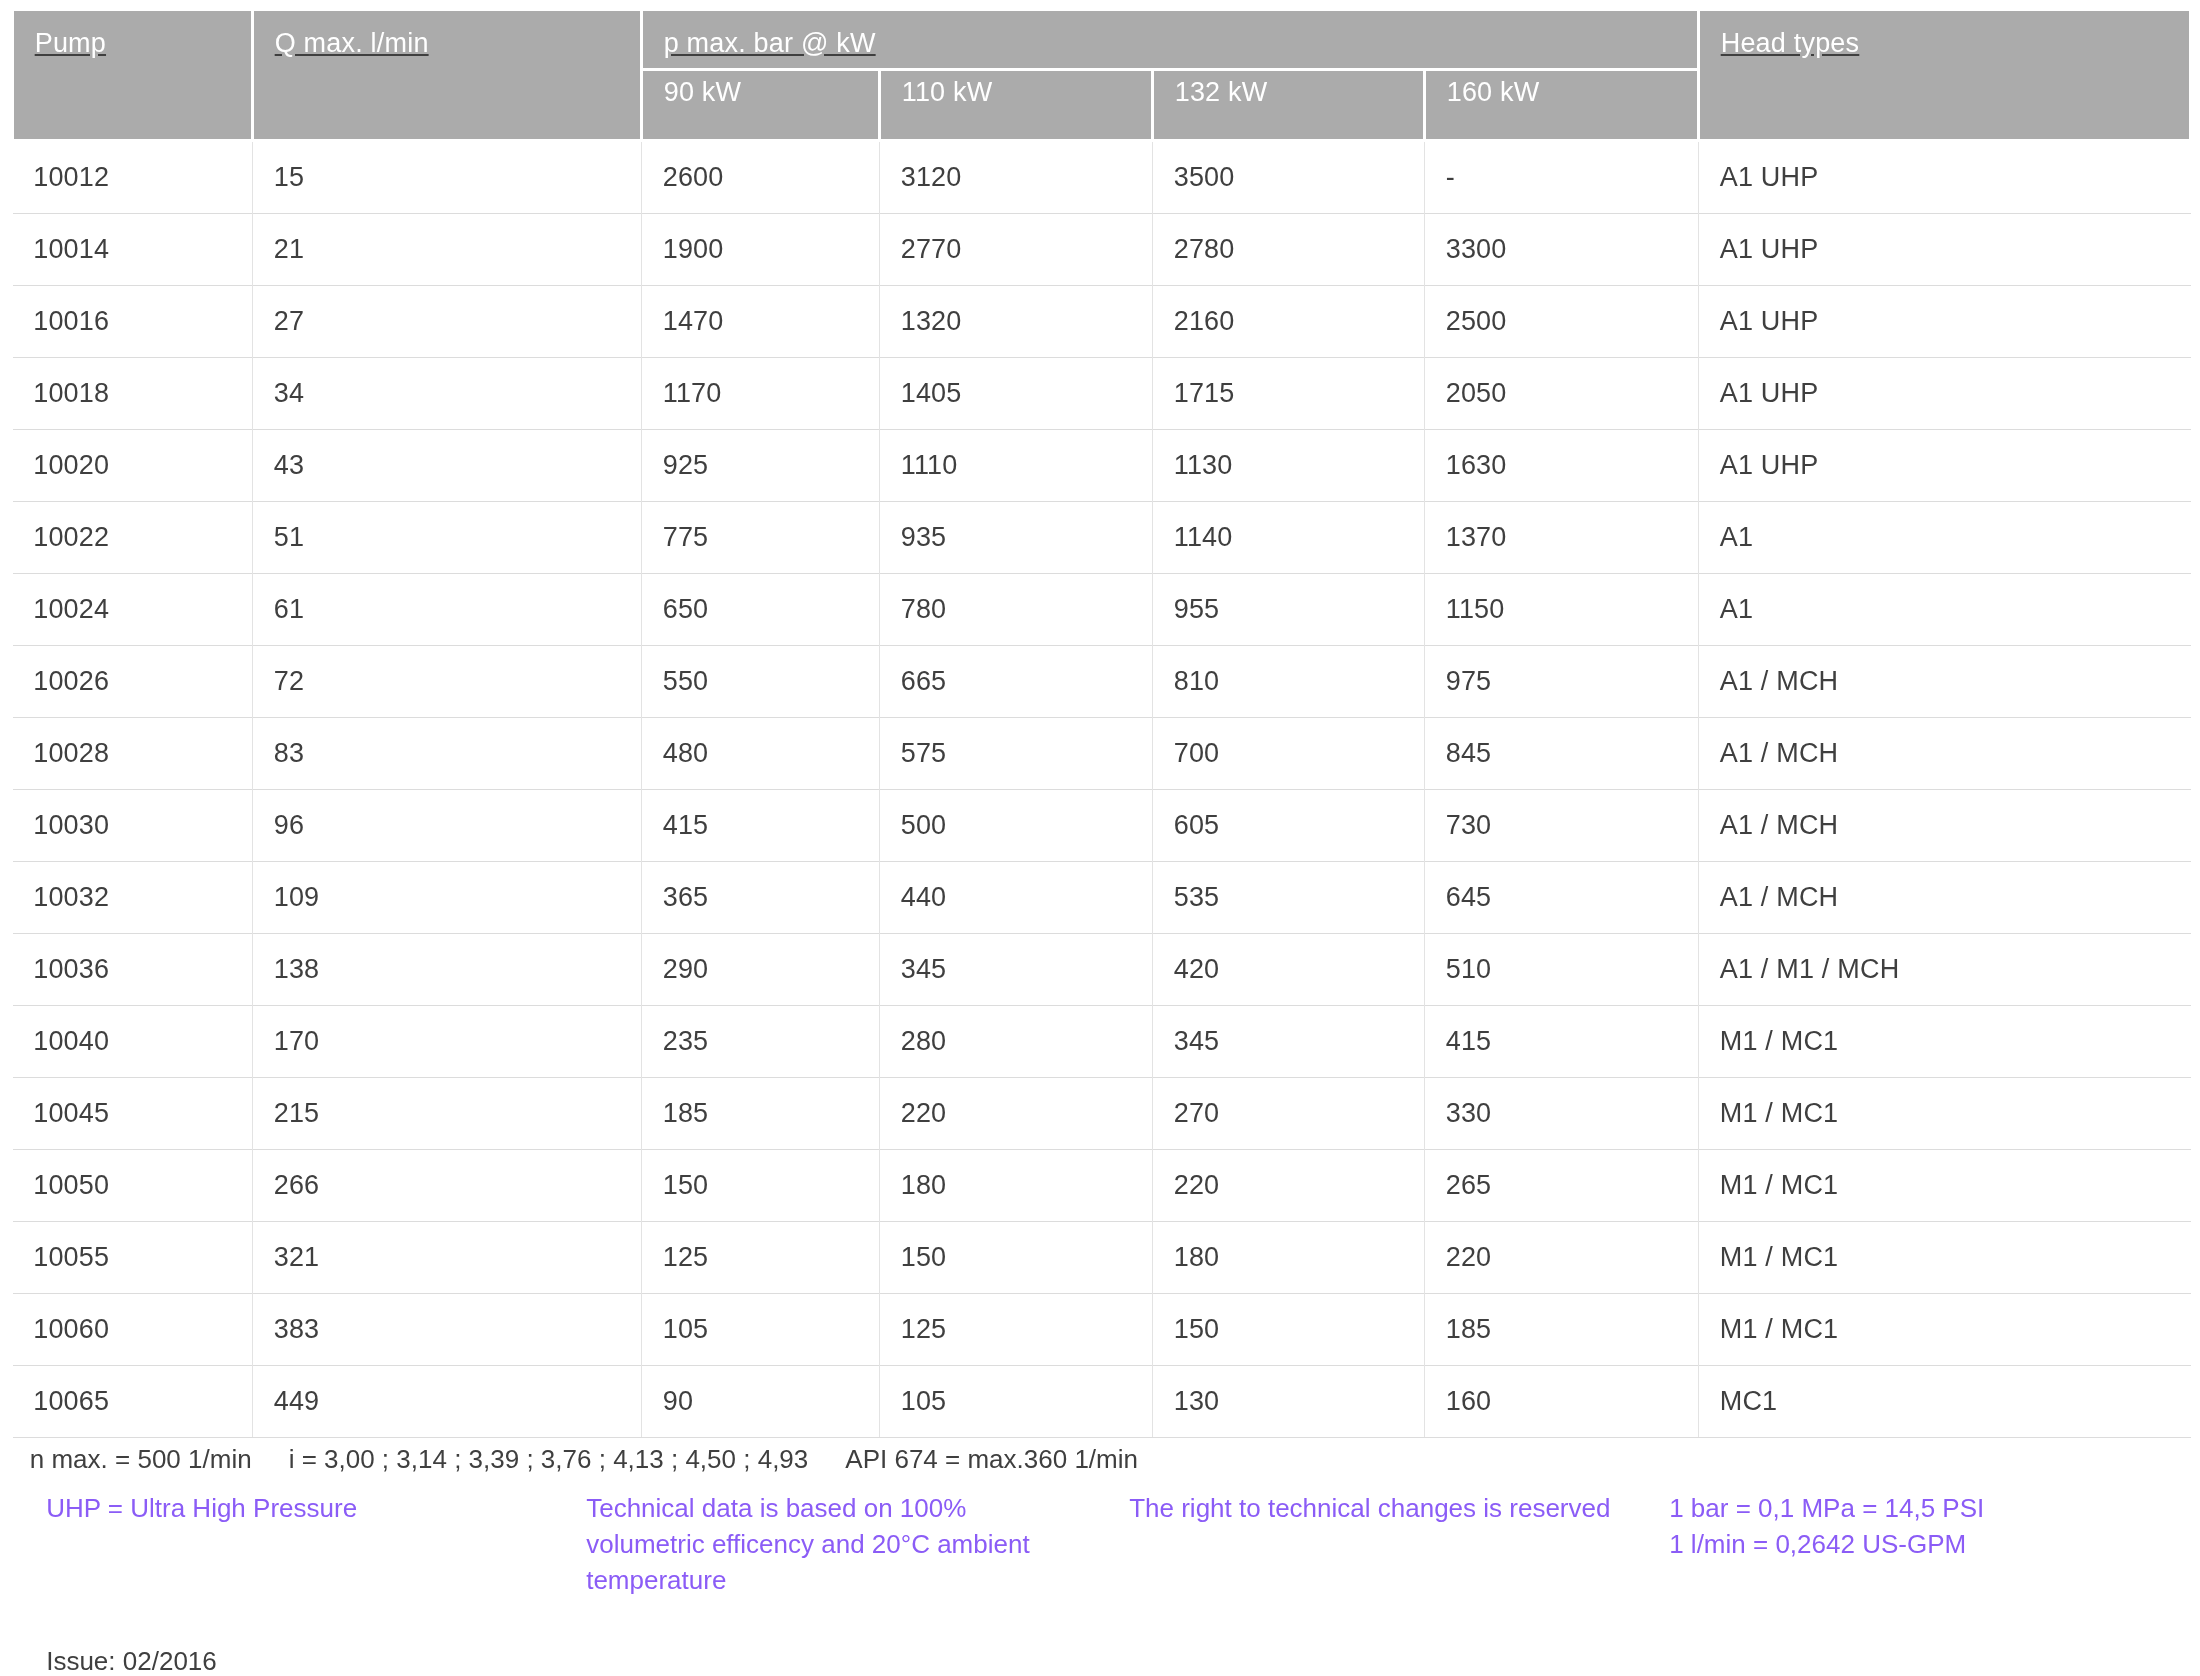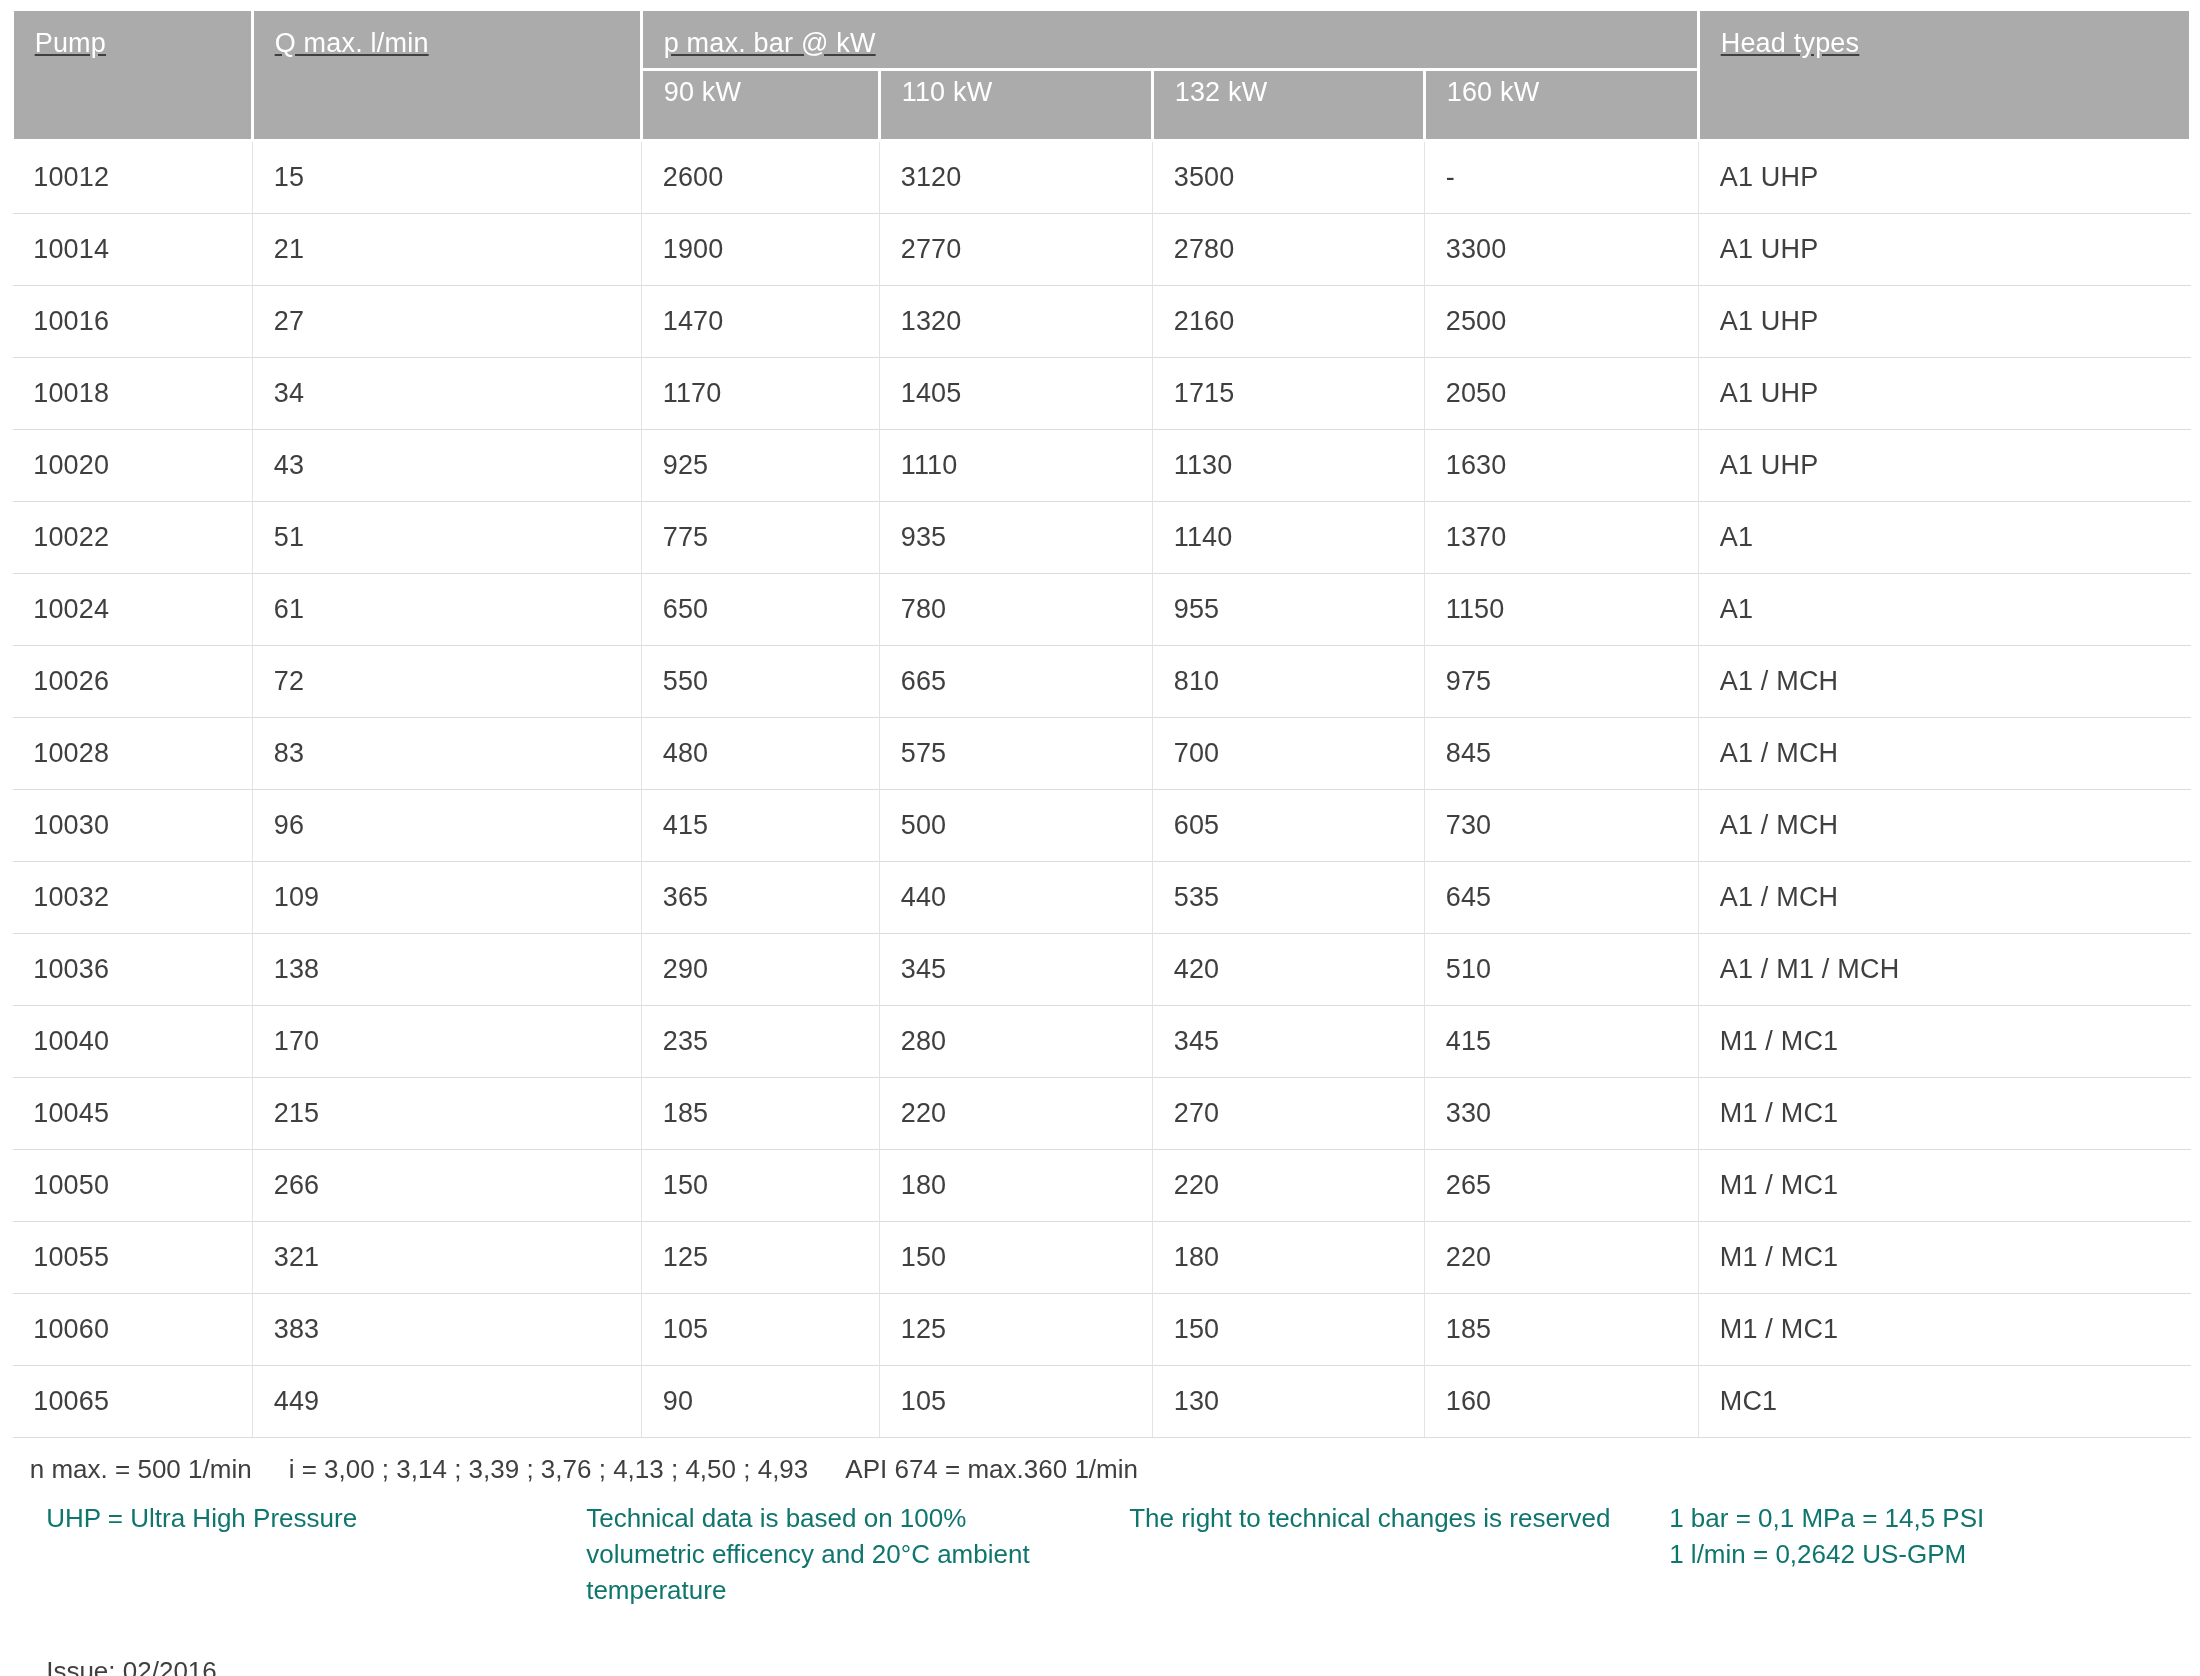--- a/index.html
+++ b/index.html
@@ -44,35 +44,35 @@
     height: 69px;
     vertical-align: middle;
     border-top: 1.9px solid #dcdcdc;
     border-right: 1.9px solid #e3e3e3;
     letter-spacing: 0.2px;
     white-space: nowrap;
   }
   tbody td:last-child { border-right: none; }
   tbody tr:last-child td { border-bottom: 1.9px solid #dcdcdc; }
   .footnote {
-    margin-top: 16px;
+    margin-top: 6px;
     padding-left: 18.6px;
     font-size: 26px;
     display: flex;
     gap: 37px;
     white-space: nowrap;
     color: #3f3f3f;
   }
   .notes {
     margin-top: 15px;
     padding-left: 35px;
     display: flex;
     font-size: 26px;
     line-height: 36px;
-    color: #0f766e;
+    color: #8b5cf6;
   }
   .note-col-1 { width: 540px; flex: 0 0 auto; }
   .note-col-2 { width: 543px; flex: 0 0 auto; }
   .note-col-2 .inner { width: 489px; }
   .note-col-3 { width: 540px; flex: 0 0 auto; }
   .note-col-4 { flex: 1 1 auto; }
   .issue {
     margin-top: 48px;
     padding-left: 35px;
     font-size: 26px;

